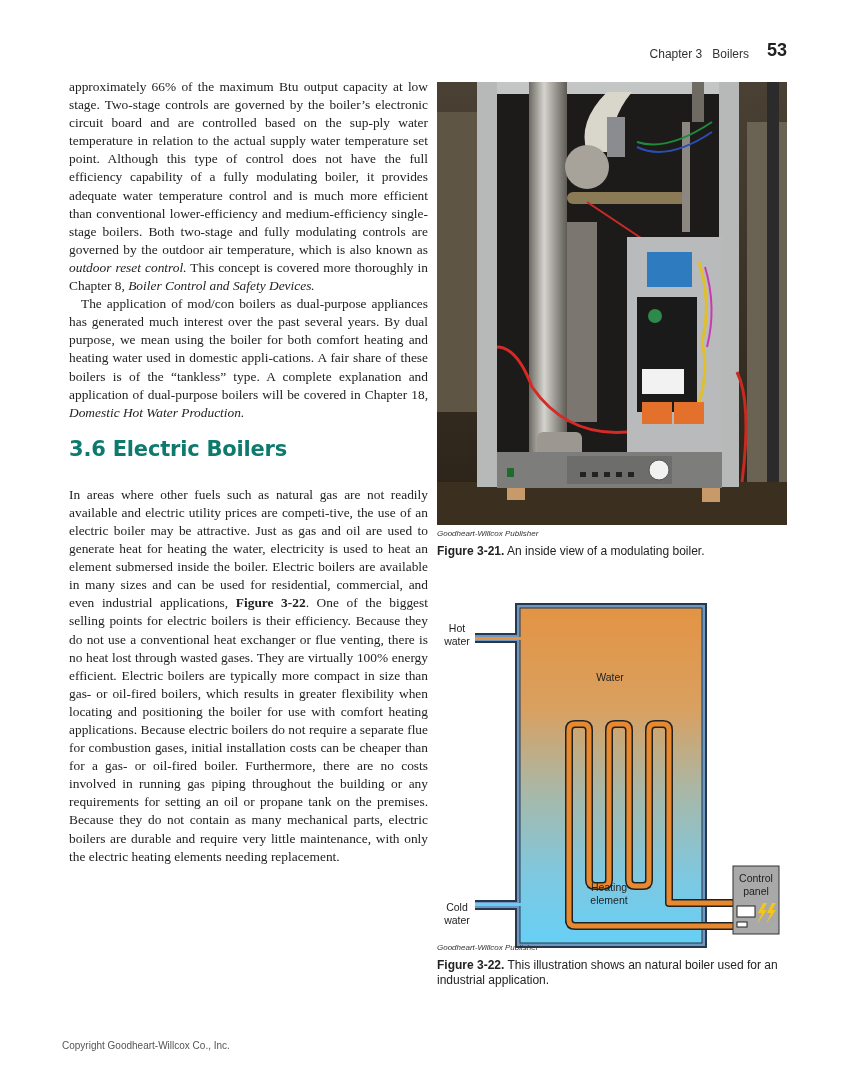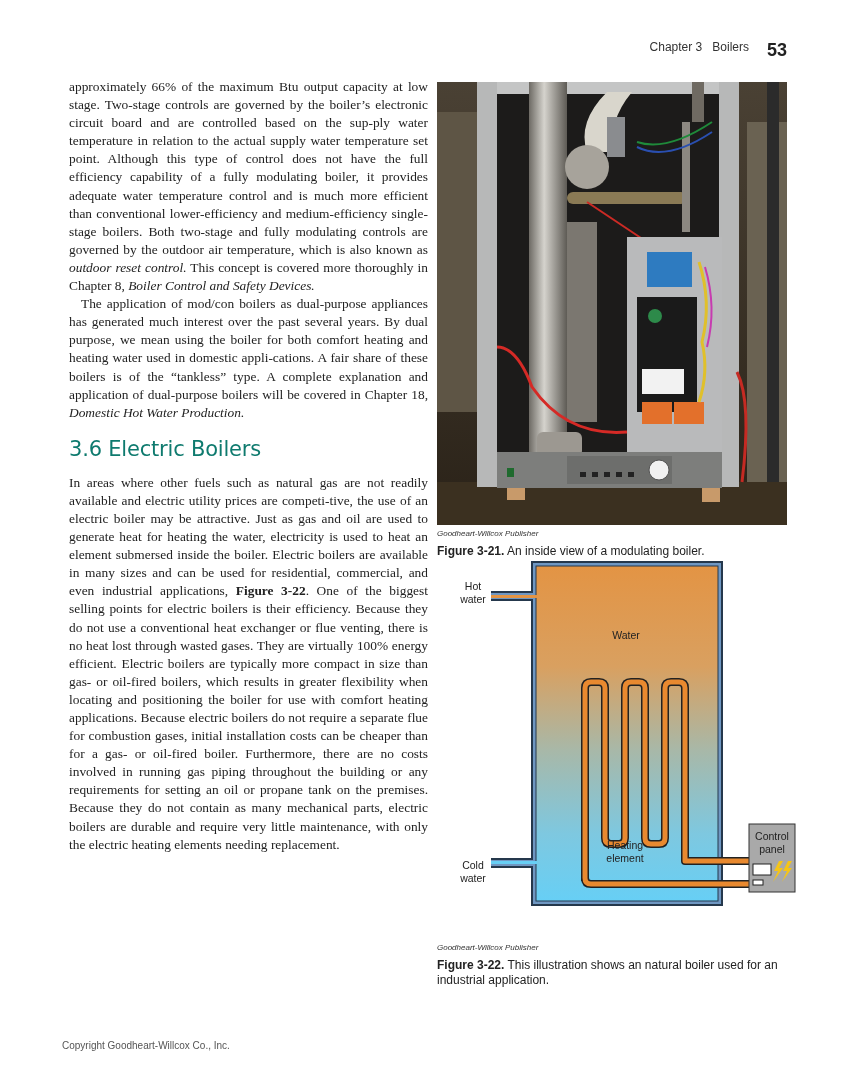--- a/index.html
+++ b/index.html
@@ -1,48 +1,48 @@
 <!DOCTYPE html>
 <html><head>
 <meta charset="utf-8">
 <style>
   html, body { margin: 0; padding: 0; background: #ffffff; }
   body { width: 849px; height: 1087px; position: relative; overflow: hidden; }
   .page-header {
     position: absolute; top: 40px; right: 62px;
     font-family: "Liberation Sans", sans-serif; font-size: 12px; color: #333;
-    display: flex; gap: 10px; align-items: flex-start;
+    display: flex; gap: 10px; align-items: flex-end;
   }
   .page-header .num { font-weight: bold; font-size: 18px; margin-left: 8px; color: #222; }
   .left-col {
     position: absolute; left: 69px; top: 78px; width: 359px;
     font-family: "Liberation Serif", serif; font-size: 13.4px; line-height: 18.1px;
     color: #222; text-align: justify; hyphens: manual;
   }
   .left-col p { margin: 0; }
   .left-col p.indent { text-indent: 12px; }
   .section-title {
-    font-family: "DejaVu Sans", sans-serif; font-weight: normal;
+    font-family: "DejaVu Sans", sans-serif; font-weight: bold;
     color: #0e7a6e; font-size: 21px; line-height: 26px;
-    margin: 14px 0 12px 0; text-align: left; letter-spacing: -0.2px;
+    margin: 14px 0 24px 0; text-align: left; letter-spacing: -0.2px;
   }
   .photo {
     position: absolute; left: 437px; top: 82px; width: 350px; height: 443px;
     background: #2a2723; overflow: hidden;
   }
   .credit {
     position: absolute; font-family: "Liberation Sans", sans-serif;
     font-style: italic; font-size: 8px; color: #333; 
   }
   .caption {
     position: absolute; left: 437px; width: 355px;
     font-family: "Liberation Sans", sans-serif; font-size: 12px; line-height: 15px; color: #222;
   }
   .caption b { font-weight: bold; }
-  .diagram { position: absolute; left: 437px; top: 558px; width: 355px; height: 350px; margin-left: 16px; }
+  .diagram { position: absolute; left: 437px; top: 600px; width: 355px; height: 350px; }
   .footer {
     position: absolute; left: 62px; top: 1040px;
     font-family: Liberation Sans, sans-serif; font-size: 10px; color: #555;
   }
   .dlabel { font-family: "Liberation Sans", sans-serif; font-size: 10.5px; fill: #222; }
 </style>
 </head>
 <body>
 
 <div class="page-header">

